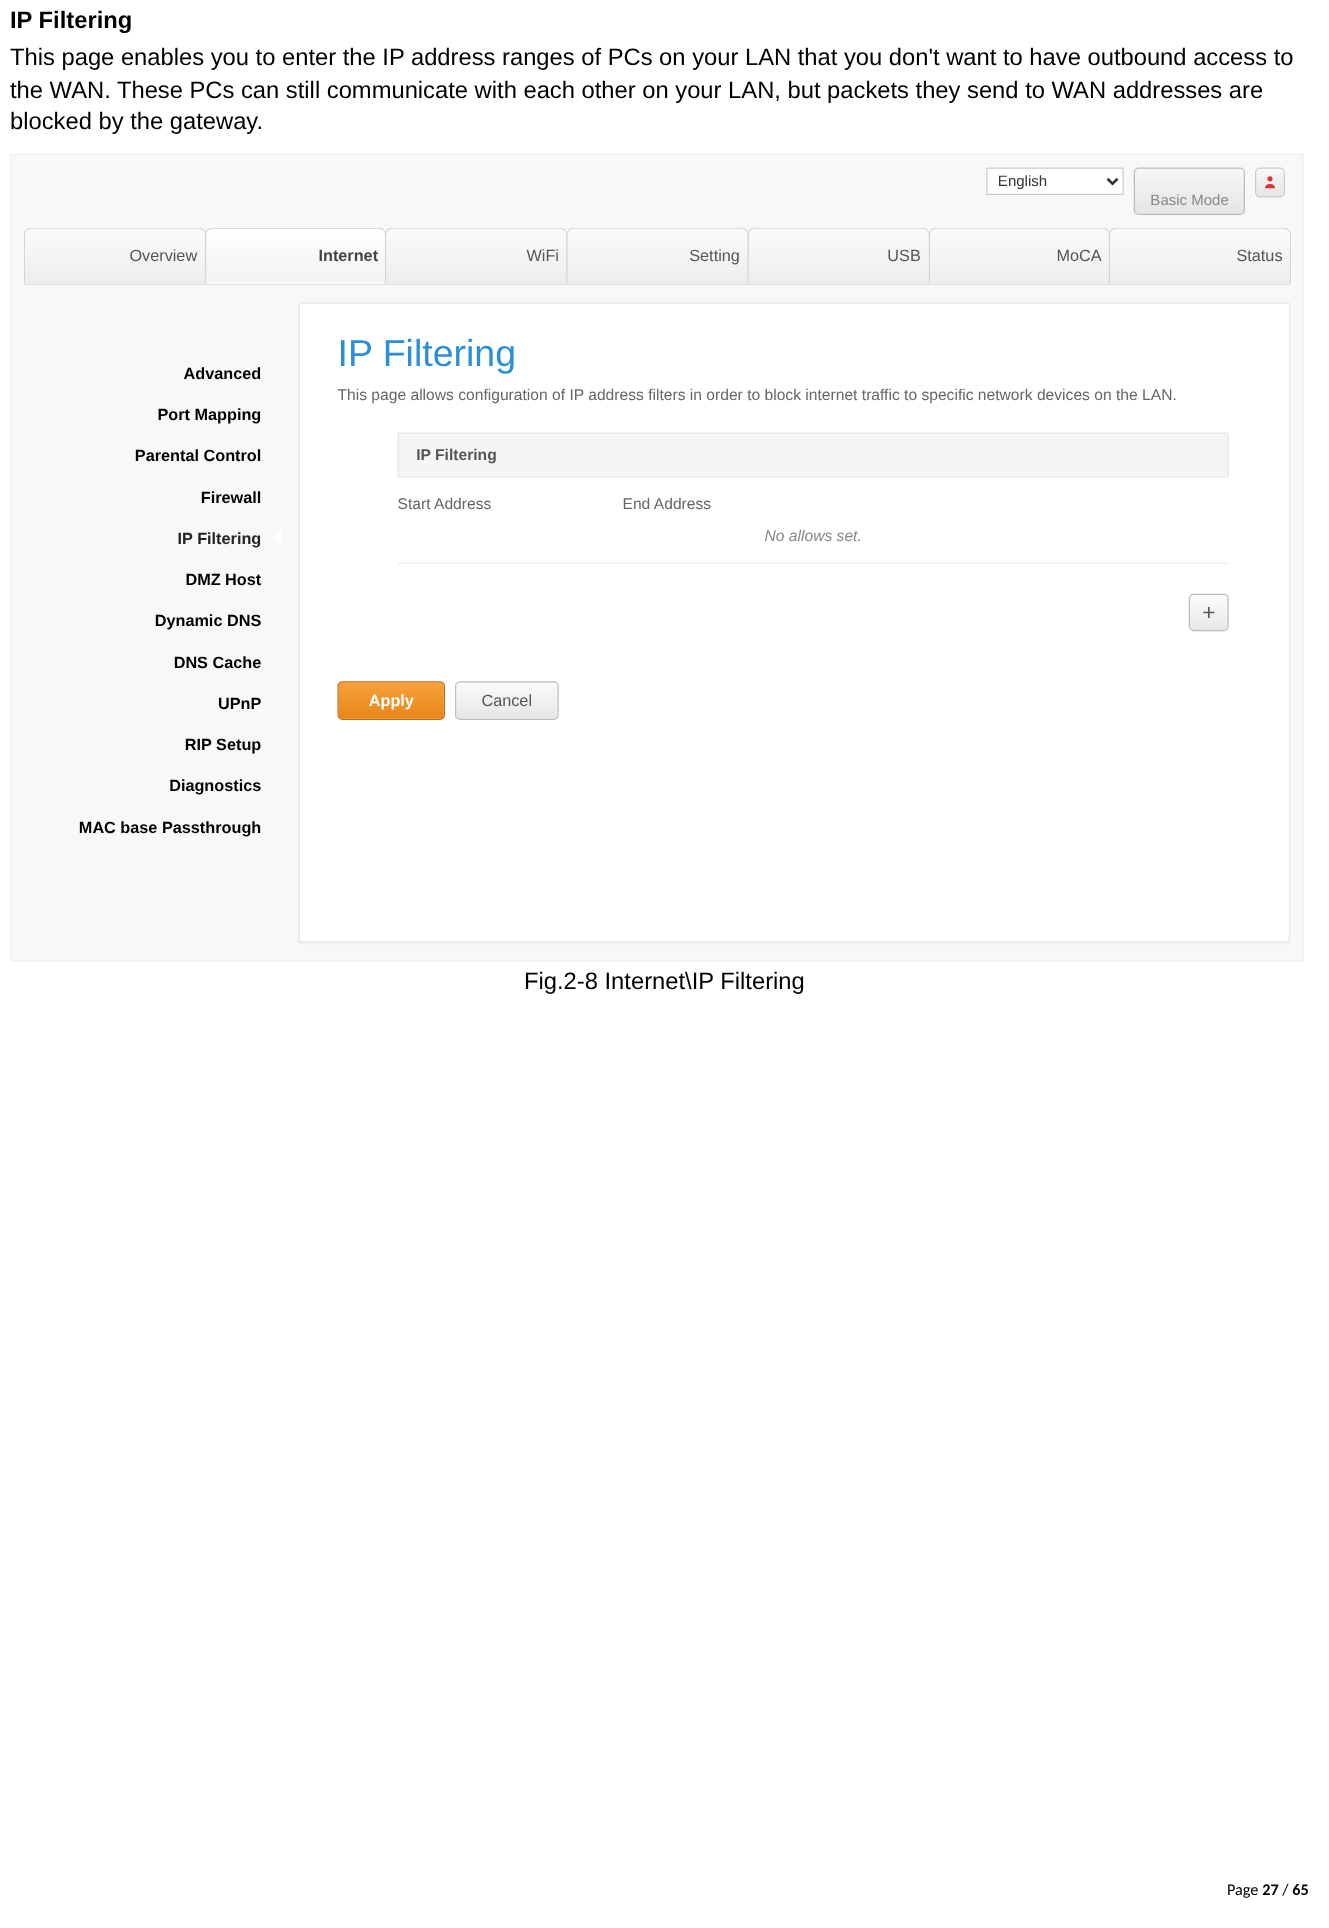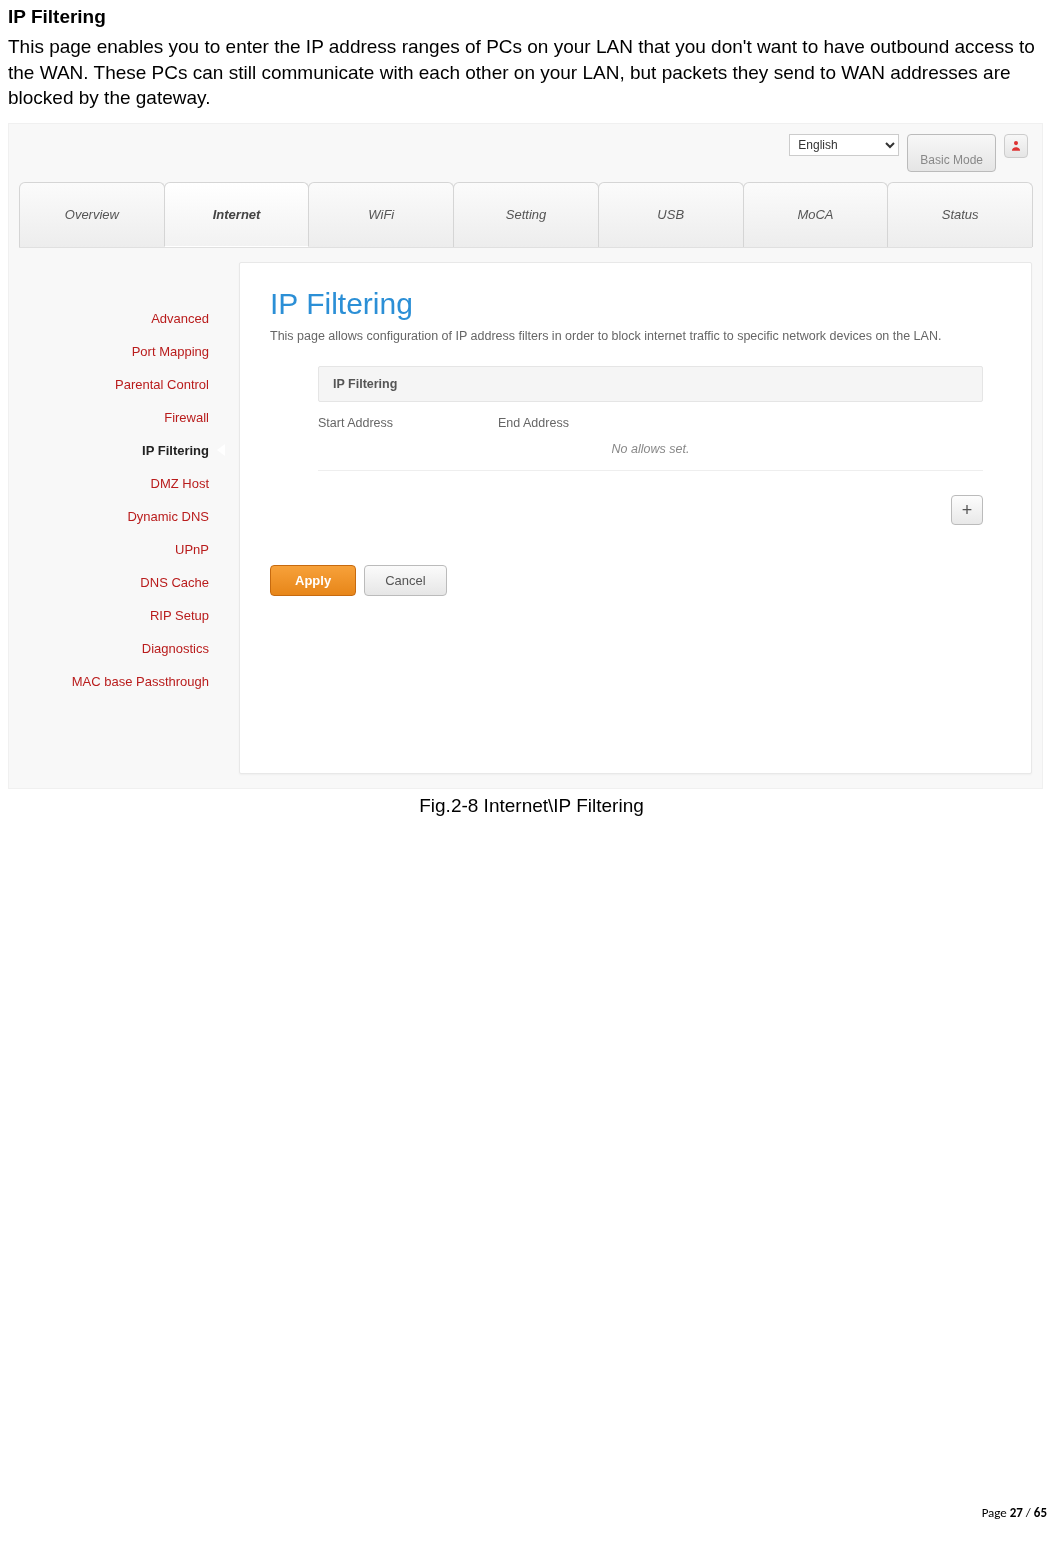--- a/index.html
+++ b/index.html
@@ -64,31 +64,30 @@
       justify-content: center;
     }
     .logout-icon svg { width: 14px; height: 14px; }
     .nav-tabs {
       display: flex;
       margin: 2px 10px 0 10px;
       border-bottom: 1px solid #e0e0e0;
     }
     .nav-tab {
       flex: 1;
-      text-align: center;
-      padding: 24px 6px;
+      text-align: right;
+      padding: 14px 6px;
       font-size: 13px;
       color: #555;
       border: 1px solid #d5d5d5;
       border-bottom: none;
       border-radius: 6px 6px 0 0;
       background: linear-gradient(#fbfbfb, #ededed);
       margin-right: -1px;
       position: relative;
-      font-style: italic;
     }
     .nav-tab.active {
       background: linear-gradient(#ffffff, #f2f2f2);
       font-weight: bold;
       color: #444;
       border-bottom: 1px solid #fff;
       z-index: 2;
     }
     .content-area {
       display: flex;
@@ -96,23 +95,24 @@
       min-height: 540px;
       background: #f8f8f8;
     }
     .sidebar {
       width: 230px;
       padding: 40px 12px 0 0;
       text-align: right;
     }
     .sidebar-item {
       font-size: 13px;
-      color: #b91c1c;
+      color: #000000;
       padding: 9px 18px 9px 0;
       position: relative;
+      font-weight: bold;
     }
     .sidebar-item.active {
       color: #222;
       font-weight: bold;
     }
     .sidebar-item.active::after {
       content: "";
       position: absolute;
       right: 2px;
       top: 50%;
@@ -257,22 +257,22 @@
 
   <div class="content-area">
     <div class="sidebar" id="sidebar">
     <div class="sidebar-item">Advanced</div>
         <div class="sidebar-item">Port Mapping</div>
         <div class="sidebar-item">Parental Control</div>
         <div class="sidebar-item">Firewall</div>
         <div class="sidebar-item active">IP Filtering</div>
         <div class="sidebar-item">DMZ Host</div>
         <div class="sidebar-item">Dynamic DNS</div>
+        <div class="sidebar-item">DNS Cache</div>
         <div class="sidebar-item">UPnP</div>
-        <div class="sidebar-item">DNS Cache</div>
         <div class="sidebar-item">RIP Setup</div>
         <div class="sidebar-item">Diagnostics</div>
         <div class="sidebar-item">MAC base Passthrough</div>
       </div>
 
     <div class="main-panel">
       <div class="main-title">IP Filtering</div>
       <div class="main-desc">This page allows configuration of IP address filters in order to block internet traffic to specific network devices on the LAN.</div>
       <div class="section-bar">IP Filtering</div>
       <div class="filter-headers">

